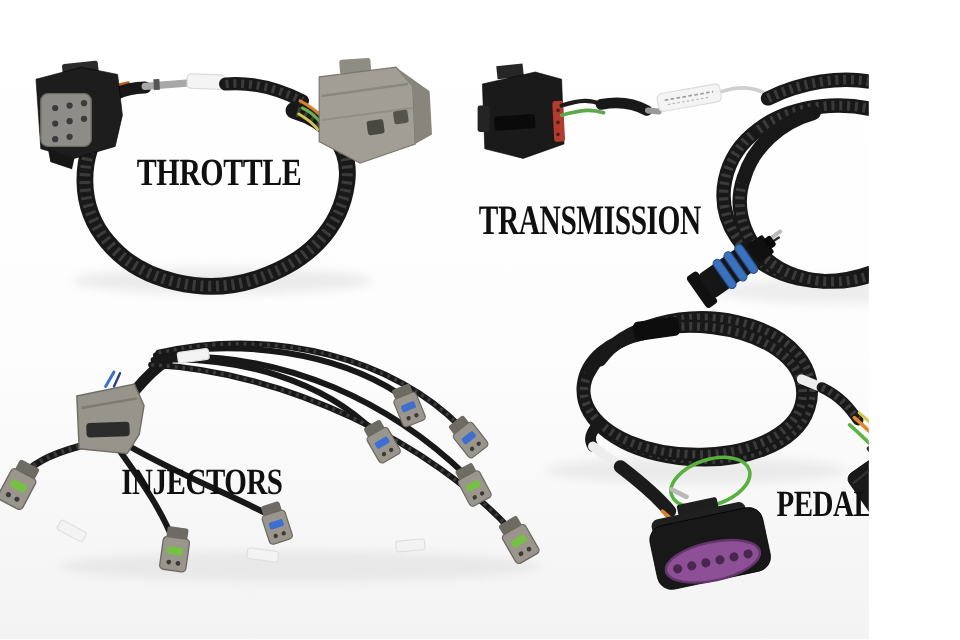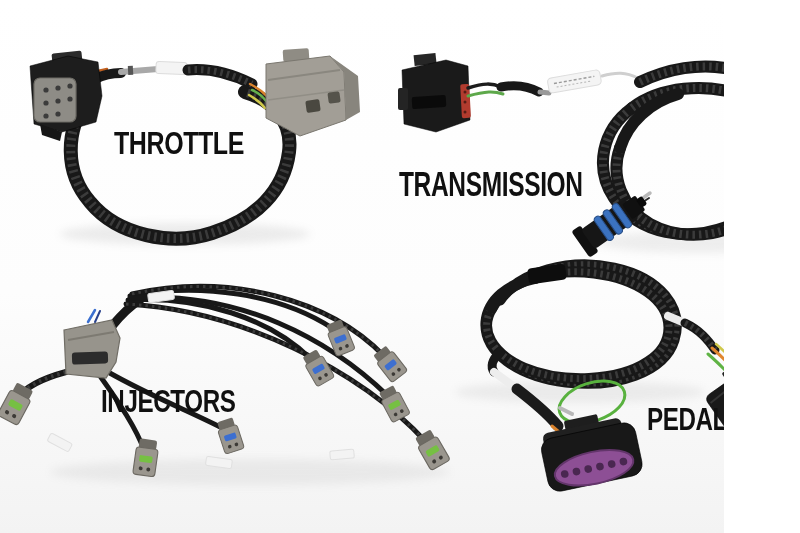--- a/index.html
+++ b/index.html
@@ -1,19 +1,19 @@
 <!DOCTYPE html>
 <html><head>
 <meta charset="utf-8">
 <style>
   html,body{margin:0;padding:0;background:#ffffff;}
   #stage{
     position:relative;width:724px;height:533px;overflow:hidden;
     background:linear-gradient(180deg,#ffffff 0%,#fdfdfd 55%,#f3f3f3 100%);
-    font-family:Liberation Sans, sans-serif;
+    font-family:Liberation Serif, serif;
   }
   #photo-svg{position:absolute;left:0;top:0;}
   .braid{fill:none;stroke:#181818;stroke-linecap:round;}
   .braidtex{fill:none;stroke:#454545;stroke-linecap:butt;stroke-dasharray:2.5 4;opacity:.8;}
   .wire{fill:none;stroke-linecap:round;}
   .hlabel{
     position:absolute;font-weight:700;color:#101010;white-space:nowrap;line-height:1;
     transform-origin:left center;letter-spacing:-0.5px;
   }
   #lab-throttle{left:114px;top:127px;font-size:32px;transform:scaleX(.78);}

